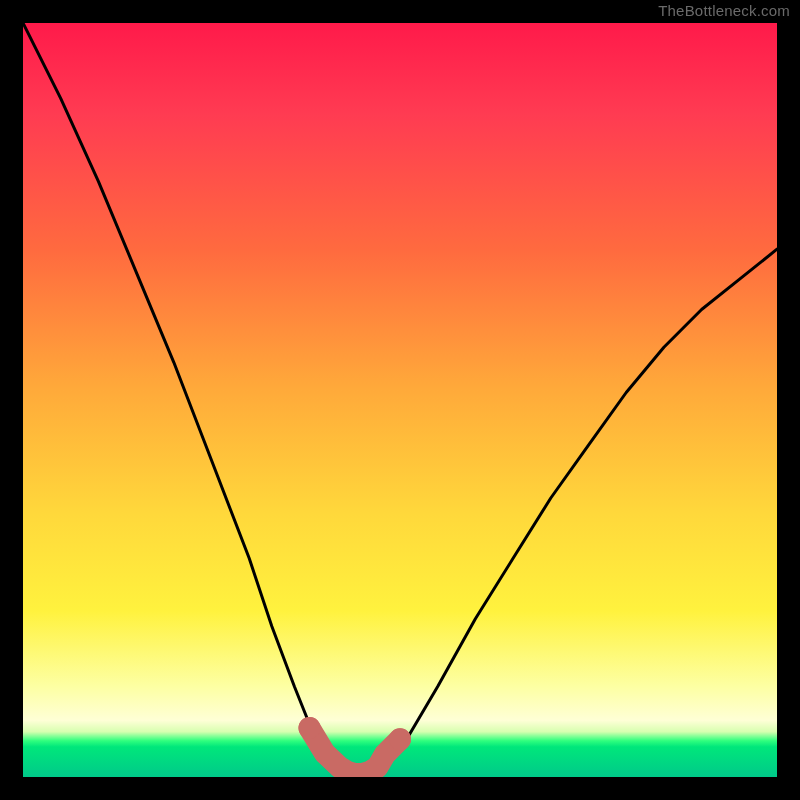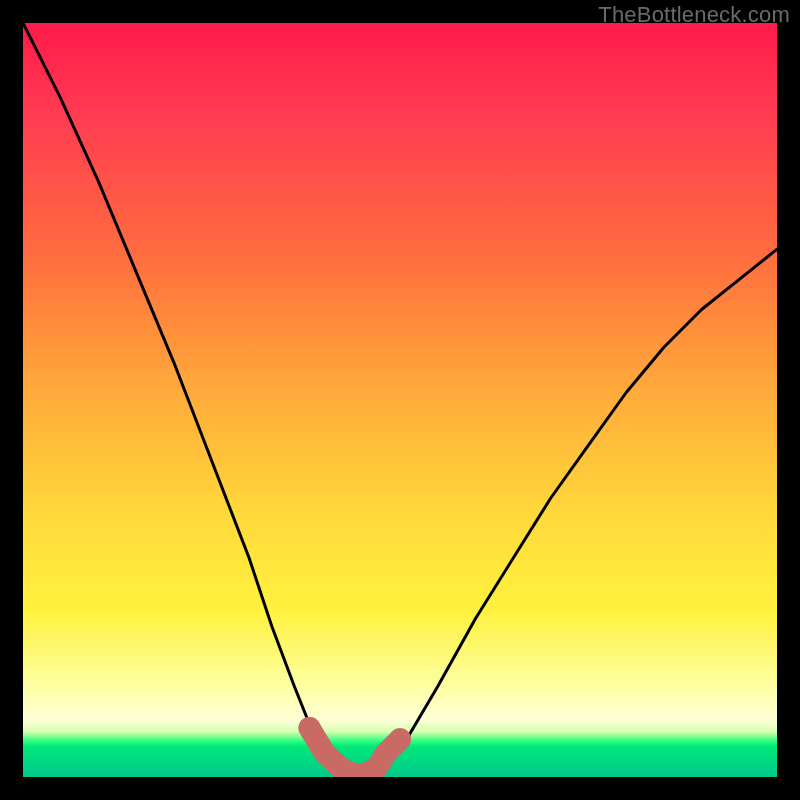--- a/index.html
+++ b/index.html
@@ -47,21 +47,21 @@
     left: 0;
     top: 0;
     width: 754px;
     height: 754px;
   }
   .watermark {
     position: absolute;
     top: 2px;
     right: 10px;
     color: #6a6a6a;
-    font-size: 22px;
+    font-size: 15px;
     letter-spacing: 0.2px;
     user-select: none;
   }
 </style>
 </head>
 <body>
 
 <div class="frame">
   <div class="plot-bg"></div>
 

